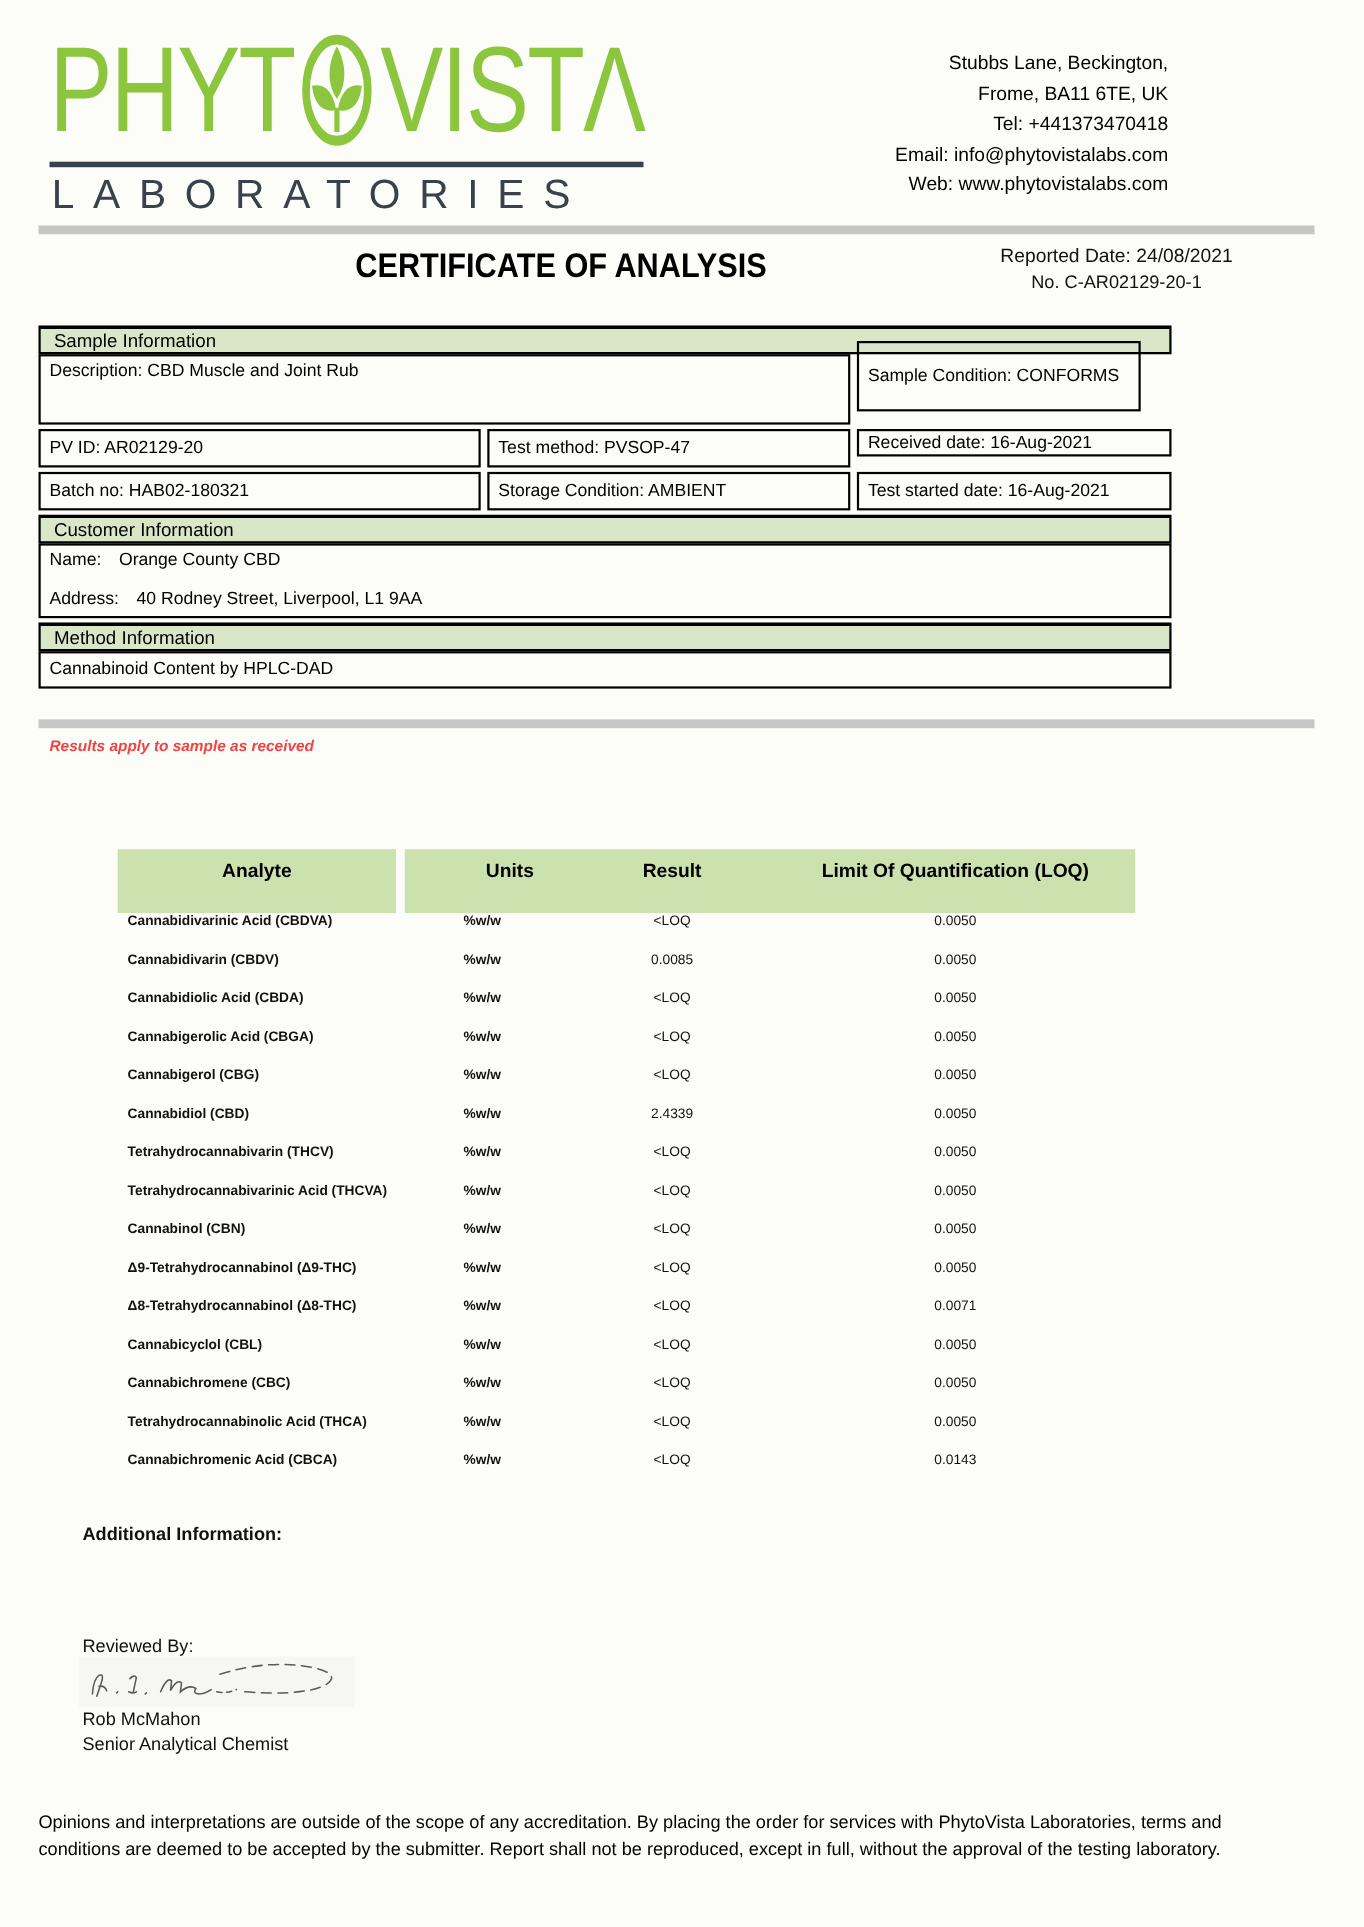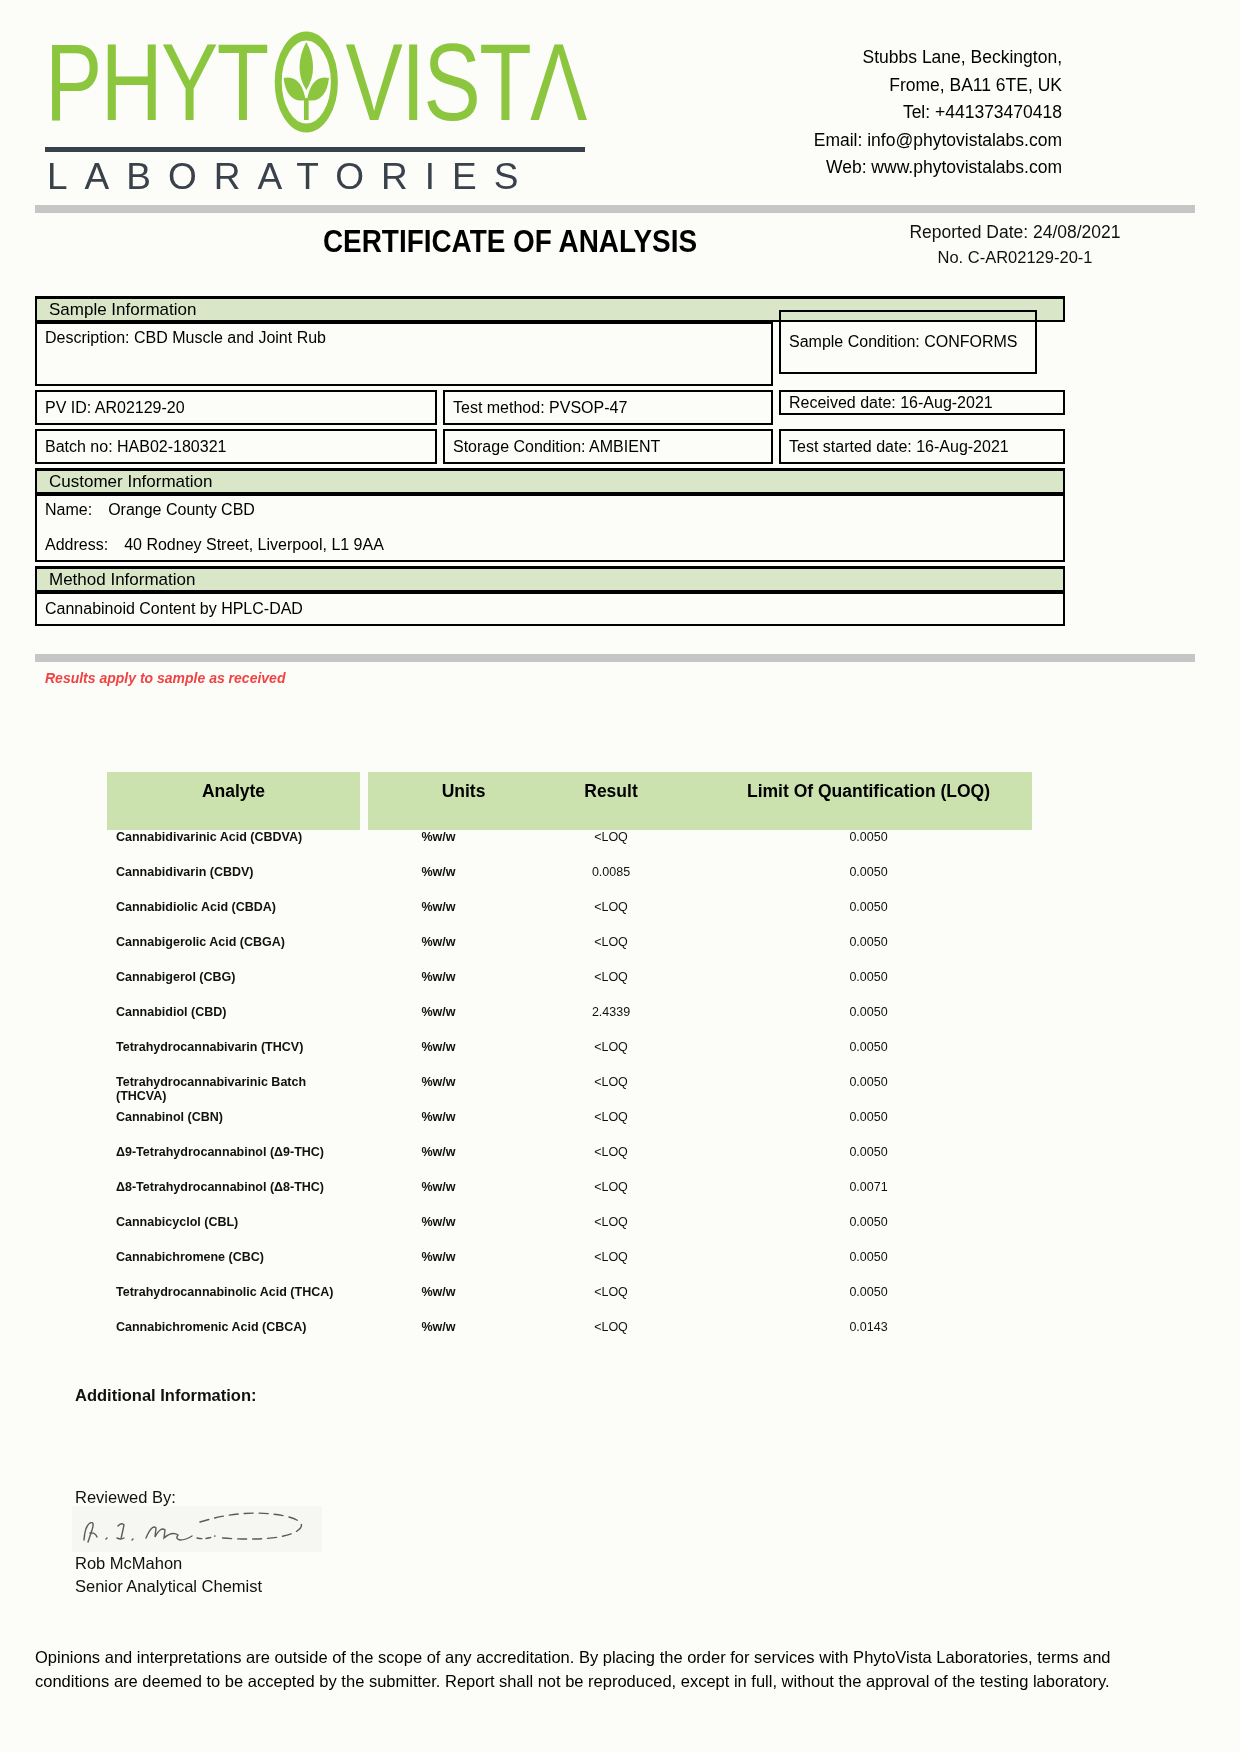--- a/index.html
+++ b/index.html
@@ -169,21 +169,21 @@
           <div class="cell-result">2.4339</div>
           <div class="cell-loq">0.0050</div>
         </div>
         <div class="trow">
           <div class="cell-analyte">Tetrahydrocannabivarin (THCV)</div>
           <div class="cell-units">%w/w</div>
           <div class="cell-result">&lt;LOQ</div>
           <div class="cell-loq">0.0050</div>
         </div>
         <div class="trow">
-          <div class="cell-analyte">Tetrahydrocannabivarinic Batch (THCVA)</div>
+          <div class="cell-analyte">Tetrahydrocannabivarinic Acid (THCVA)</div>
           <div class="cell-units">%w/w</div>
           <div class="cell-result">&lt;LOQ</div>
           <div class="cell-loq">0.0050</div>
         </div>
         <div class="trow">
           <div class="cell-analyte">Cannabinol (CBN)</div>
           <div class="cell-units">%w/w</div>
           <div class="cell-result">&lt;LOQ</div>
           <div class="cell-loq">0.0050</div>
         </div>

